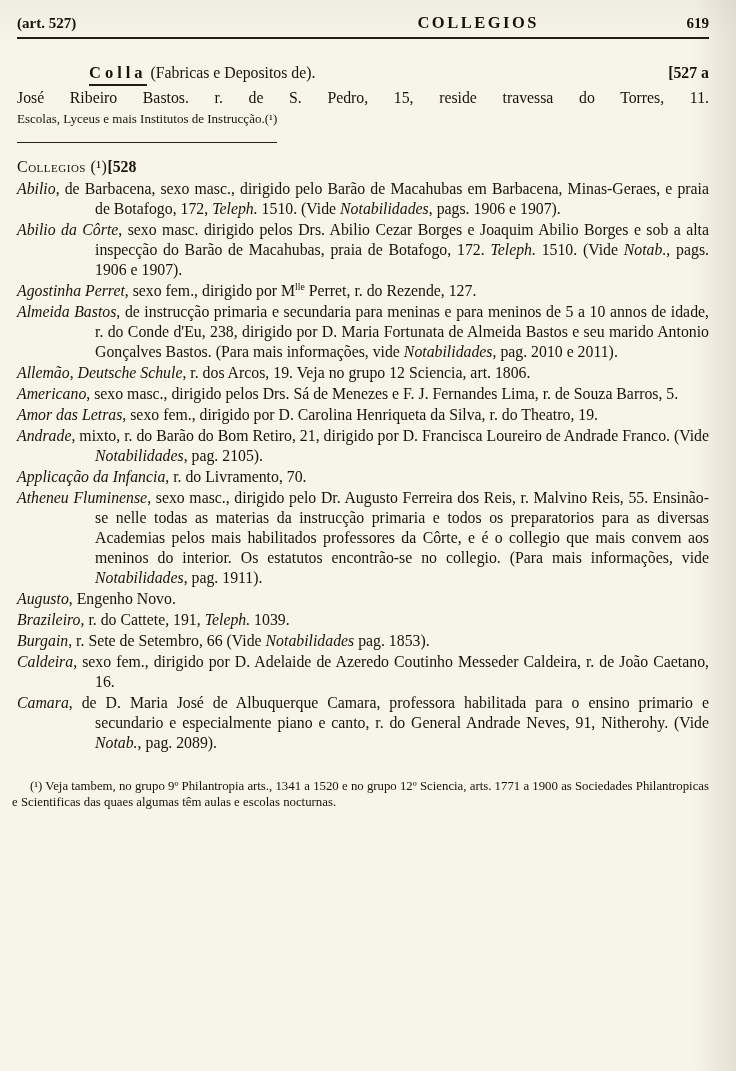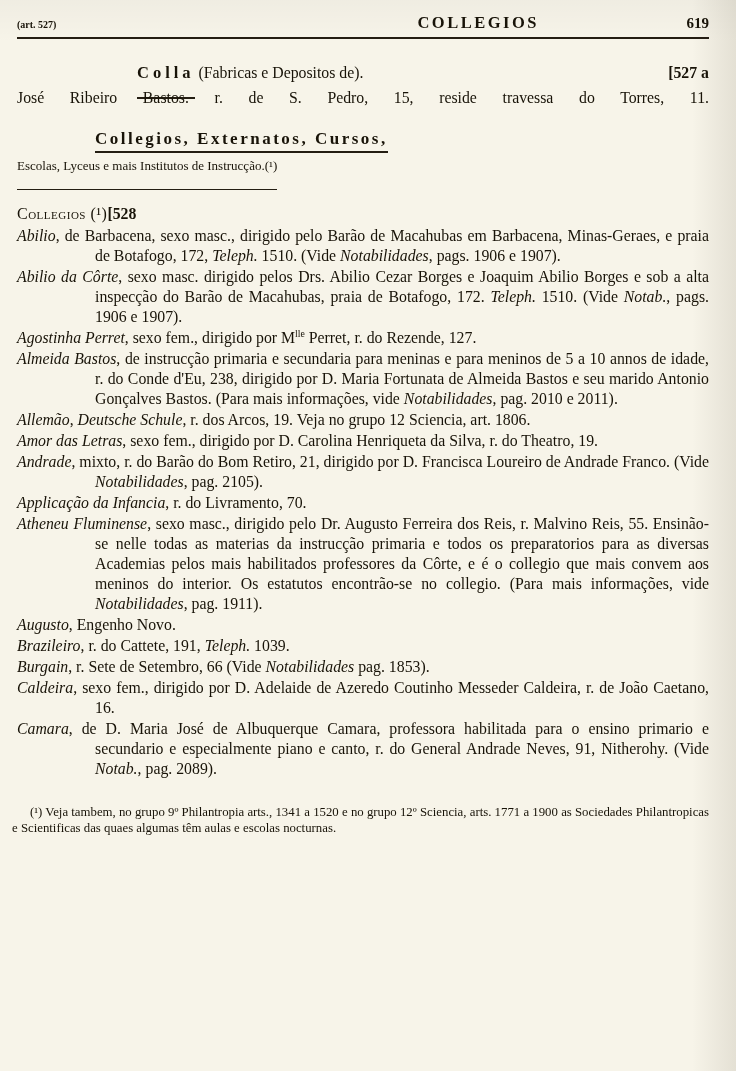--- a/index.html
+++ b/index.html
@@ -10,28 +10,28 @@
                      linear-gradient(to bottom, rgba(0,0,0,0.03) 0%, rgba(0,0,0,0) 4%);
     color:#181308;
     font-family:"Liberation Serif","DejaVu Serif",serif;
     font-size:15.8px;
     box-sizing:border-box;
     overflow:hidden;
   }
   .page{padding:13px 27px 0 17px;}
 
   .running-head{display:flex;align-items:baseline;font-weight:bold;}
-  .rh-left{width:170px;font-size:10px;}
+  .rh-left{width:170px;font-size:15px;}
   .rh-center{flex:1;text-align:right;font-size:16.5px;letter-spacing:2.5px;}
   .rh-right{width:170px;text-align:right;font-size:15px;}
   .head-rule{height:2px;background:#241d12;margin-top:4px;}
 
   .sect-row{display:flex;justify-content:space-between;align-items:baseline;}
   .colla-row{margin-top:24px;padding-left:72px;}
-  .sperr{font-weight:bold;font-size:16.5px;letter-spacing:4px;border-bottom:2px solid #241d12;padding-bottom:15px;margin-left:48px;}
+  .sperr{font-weight:bold;font-size:16.5px;letter-spacing:4px;border-bottom:2px solid #241d12;padding-bottom:2px;}
   .ref{font-weight:bold;white-space:nowrap;}
   .full-line{margin:6px 0 0;text-align:justify;text-align-last:justify;}
 
   .sect-title-wrap{margin:22px 0 3px 78px;}
   .sect-title{display:inline-block;margin:0;font-size:17px;font-weight:bold;letter-spacing:2.5px;border-bottom:2.5px solid #241d12;padding-bottom:2px;}
   .sect-sub-wrap{margin:2px 0 0 0;}
   .sect-sub{display:inline-block;font-weight:normal;font-size:13px;border-bottom:1.5px solid #241d12;padding-bottom:15px;}
 
   .list-row{display:flex;justify-content:flex-start;align-items:baseline;margin:15px 0 3px;}
   .smallcaps{font-variant:small-caps;font-size:16px;letter-spacing:0.5px;}
@@ -61,36 +61,34 @@
       <span>
         <span class="sperr">Colla</span>
         <span>(Fabricas e Depositos de).</span>
       </span>
       <span class="ref">[527 a</span>
     </div>
     <p class="full-line" id="colla-line"><span>José Ribeiro Bastos. r. de S. Pedro, 15, reside travessa do </span><span class="bd">Torres, 11.</span></p>
   </section>
 
   <section>
-    <div class="sect-title-wrap">
-      <h2 class="sect-title">Collegios, Externatos, Cursos,</h2>
-    </div>
     <div class="sect-sub-wrap">
       <span class="sect-sub">Escolas, Lyceus e mais Institutos de Instrucção.(¹)</span>
     </div>
     <div class="list-row">
       <span class="smallcaps">Collegios (¹)</span>
       <span class="ref">[528</span>
     </div>
     <div id="entries">
         <p class="entry"><span class="entry-name">Abilio</span><span>, de Barbacena, sexo masc., dirigido pelo Barão de </span><span class="bd">Macahubas em</span><span> Barbacena, Minas-Geraes, e praia de Botafogo, 172, </span><span class="it">Teleph.</span><span> </span><span class="bd">1510.</span><span> (Vide </span><span class="it">Notabilidades</span><span>, pags. 1906 e 1907).</span></p>
         <p class="entry"><span class="entry-name">Abilio da Côrte</span><span>, sexo masc. dirigido pelos Drs. Abilio Cezar Borges e </span><span class="bd">Joaquim</span><span> Abilio Borges e sob a alta inspecção do Barão de </span><span class="bd">Macahubas,</span><span> praia de Botafogo, 172. </span><span class="it">Teleph.</span><span> 1510. (Vide </span><span class="it">Notab.</span><span>, pags. 1906 e 1907).</span></p>
         <p class="entry"><span class="entry-name">Agostinha Perret</span><span>, sexo fem., dirigido por M</span><sup>lle</sup><span> Perret, r. do Rezende, 127.</span></p>
         <p class="entry"><span class="entry-name">Almeida Bastos</span><span>, de instrucção primaria e secundaria para meninas e para meninos de 5 a 10 annos de idade, r. do Conde d'Eu, 238, dirigido por D. Maria Fortunata de Almeida Bastos e seu marido Antonio Gonçalves Bastos. (Para mais informações, vide </span><span class="it">Notabilidades</span><span>, pag. 2010 e 2011).</span></p>
         <p class="entry"><span class="entry-name">Allemão</span><span>, </span><span class="it">Deutsche Schule</span><span>, r. dos Arcos, 19. Veja no grupo 12 Sciencia, art. 1806.</span></p>
+        <p class="entry"><span class="entry-name">Americano</span><span>, sexo masc., dirigido pelos Drs. Sá de Menezes e </span><span class="bd">F. J. Fernandes Lima,</span><span> r. de Souza Barros, 5.</span></p>
         <p class="entry"><span class="entry-name">Amor das Letras</span><span>, sexo fem., dirigido por D. Carolina Henriqueta da Silva, r. do Theatro, 19.</span></p>
         <p class="entry"><span class="entry-name">Andrade</span><span>, mixto, r. do Barão do Bom Retiro, 21, dirigido por </span><span class="bd">D. Francisca</span><span> Loureiro de Andrade Franco. (Vide </span><span class="it">Notabilidades</span><span>, pag. 2105).</span></p>
         <p class="entry"><span class="entry-name">Applicação da Infancia</span><span>, r. do Livramento, 70.</span></p>
         <p class="entry"><span class="entry-name">Atheneu Fluminense</span><span>, sexo masc., dirigido pelo Dr. Augusto Ferreira dos Reis, r. Malvino Reis, 55. Ensinão-se nelle todas as materias da instrucção primaria e todos os preparatorios para as diversas Academias pelos mais habilitados professores da Côrte, e é o collegio que mais convem aos meninos do interior. Os estatutos encontrão-se no collegio. (Para mais informações, vide </span><span class="it">Notabilidades</span><span>, pag. 1911).</span></p>
         <p class="entry"><span class="entry-name">Augusto</span><span>, Engenho Novo.</span></p>
         <p class="entry"><span class="entry-name">Brazileiro</span><span>, r. do Cattete, 191, </span><span class="it">Teleph.</span><span> 1039.</span></p>
         <p class="entry"><span class="entry-name">Burgain</span><span>, r. Sete de Setembro, 66 (Vide </span><span class="it">Notabilidades</span><span> pag. 1853).</span></p>
         <p class="entry"><span class="entry-name">Caldeira</span><span>, sexo fem., dirigido por D. Adelaide de Azeredo Coutinho Messeder Caldeira, r. de João Caetano, 16.</span></p>
         <p class="entry"><span class="entry-name">Camara</span><span>, de D. Maria José de Albuquerque Camara, professora habilitada para o ensino primario e secundario e especialmente piano e canto, r. do General Andrade Neves, 91, Nitherohy. (Vide </span><span class="it">Notab.</span><span>, pag. 2089).</span></p>
       </div>

